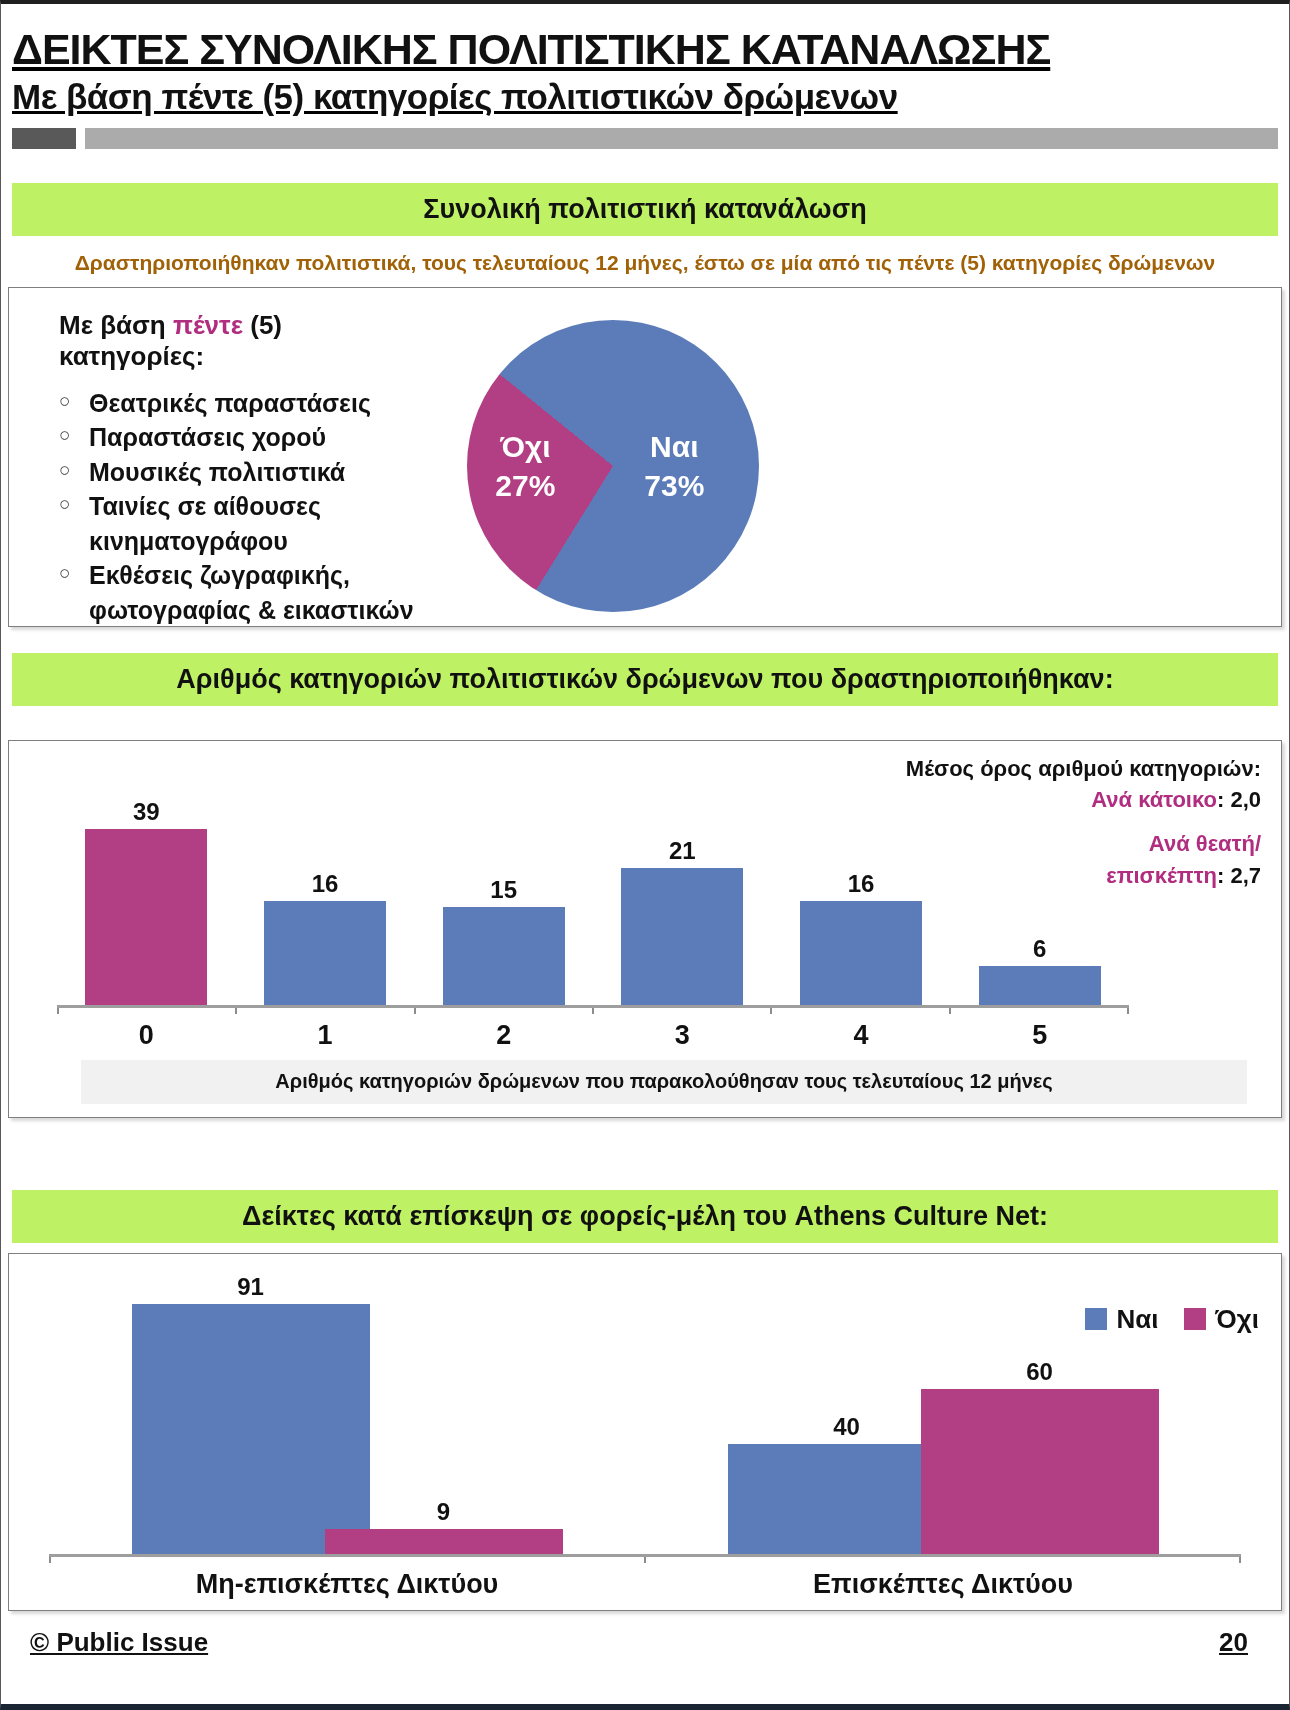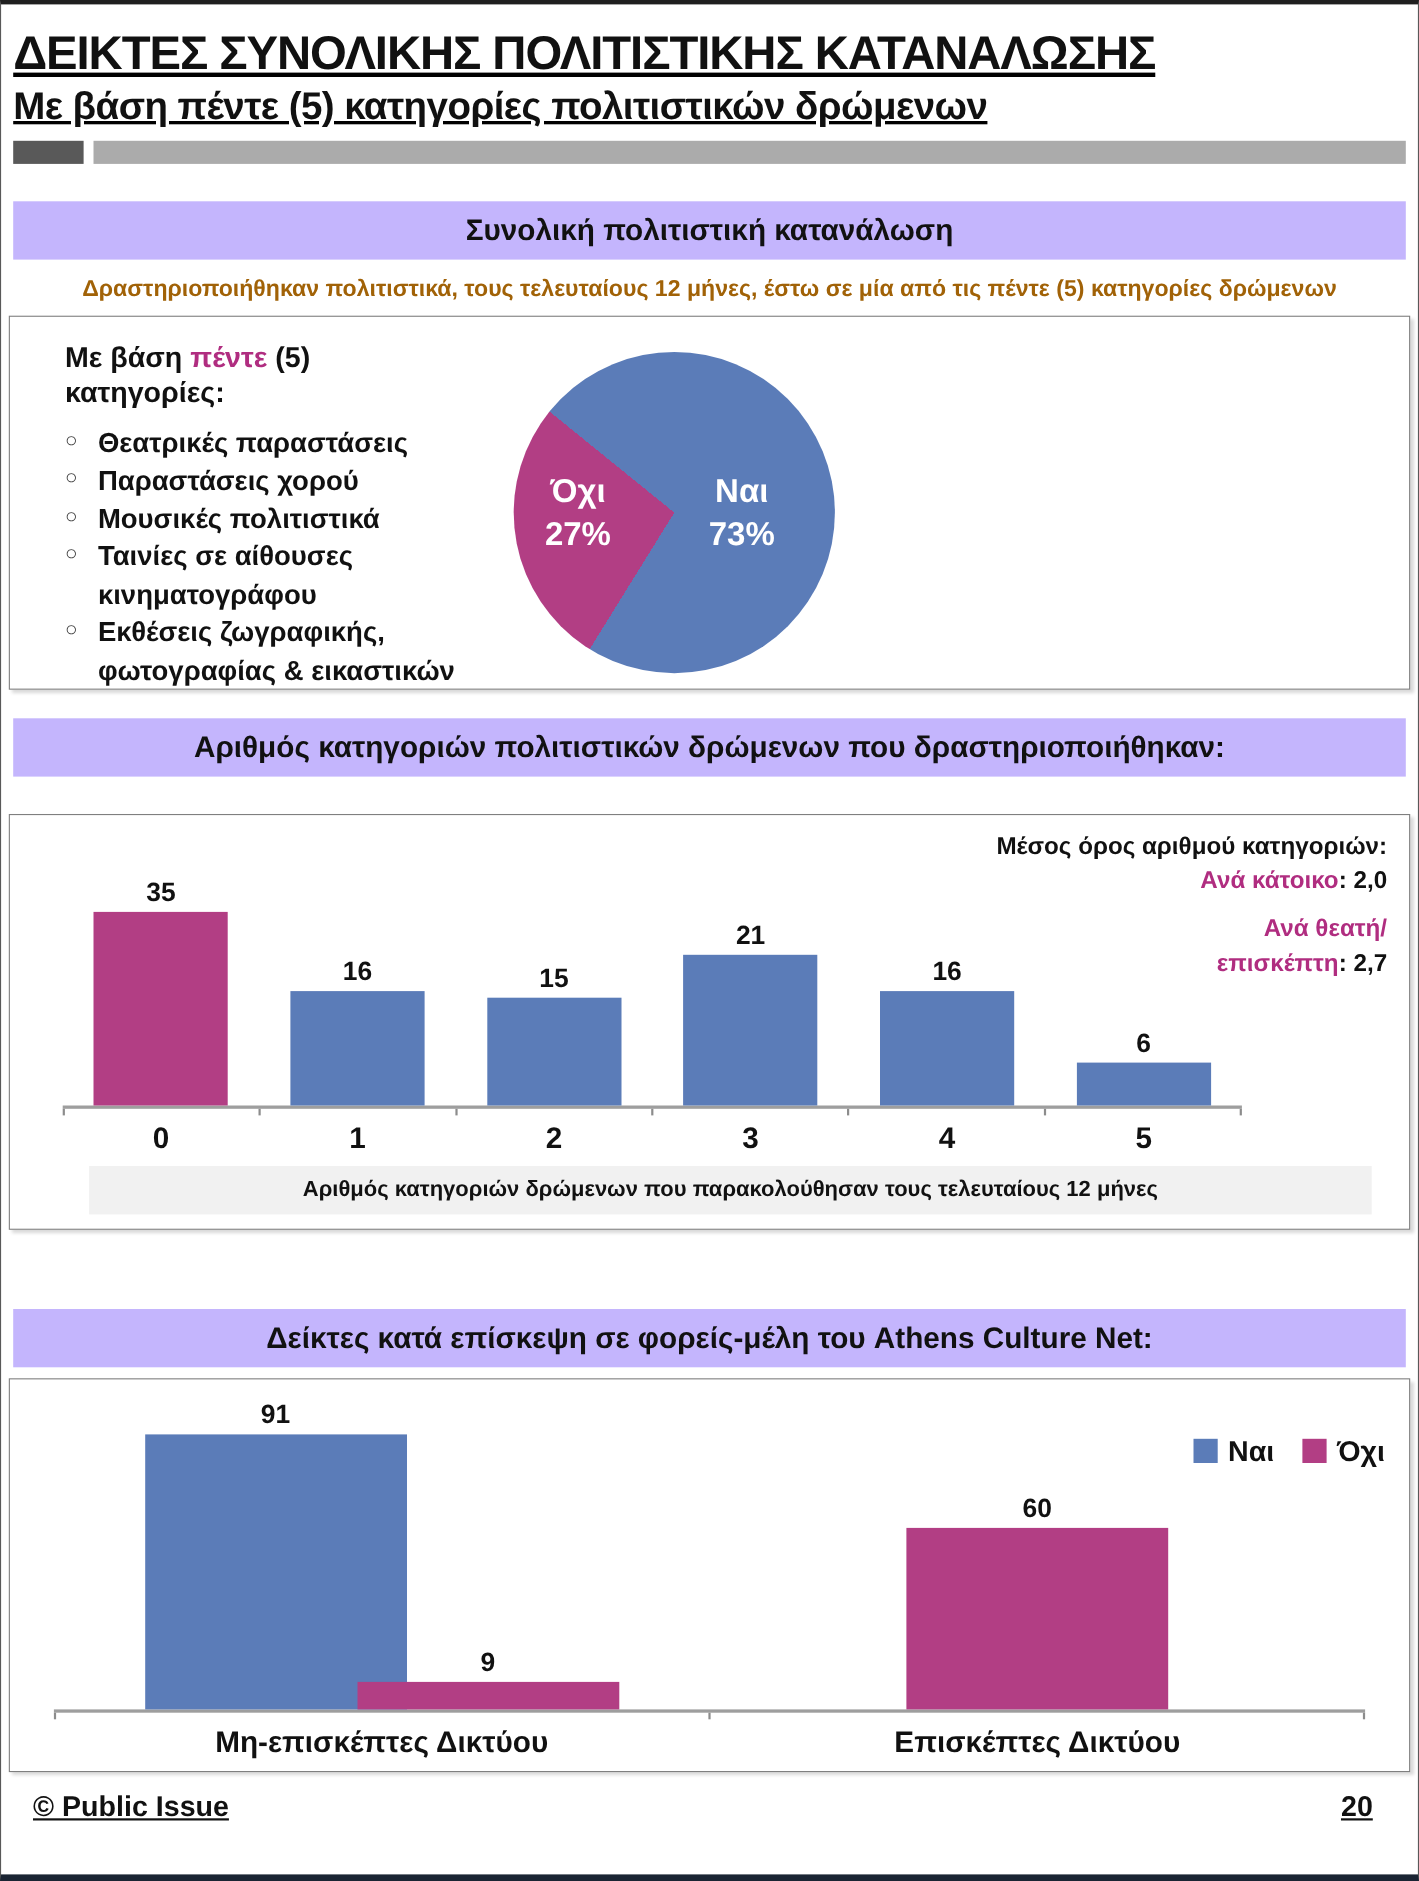--- a/index.html
+++ b/index.html
@@ -11,21 +11,21 @@
     padding:0 7px; overflow:hidden;
   }
   
   .hdr { padding:22px 4px 8px 4px;text-decoration:underline; }
   .hdr h1 { font-size:43px; font-weight:700; color:#111; letter-spacing:-1px; line-height:1.1; }
   .hdr h2 { font-size:35px; font-weight:700; color:#111; letter-spacing:-0.5px; line-height:1.15; margin-top:4px; }
   .rule-row { display:flex; margin-top:10px; }
   .rule-dark { width:64px; height:21px; background:#595959; }
   .rule-light { flex:1; height:21px; background:#ABABAB; margin-left:9px; }
   
-  .band { margin:26px 4px 0 4px; height:53px; background:#c4b5fd; display:flex; align-items:center; justify-content:center; }
+  .band { margin:26px 4px 0 4px; height:53px; background:#bef264; display:flex; align-items:center; justify-content:center; }
   .band span { font-size:27px; font-weight:700; color:#111; }
   .lead { margin-top:15px; text-align:center; font-size:21px; font-weight:700; color:#a16207; }
   
   .box { border:1px solid #7f7f7f; box-shadow:3px 3px 3px #d9d9d9; background:#fff; }
   .box1 { margin-top:12px; height:340px; display:flex; padding:14px 20px 0 50px; }
   .basis { width:368px; }
   .basis-h { font-size:26px; font-weight:700; color:#111; margin:8px 0 14px 0; }
   .hl { color:#B02D80; }
   .bullets { list-style:none; }
   .bullets li { display:flex; font-size:25px; font-weight:700; color:#111; line-height:1.38; }
@@ -134,21 +134,21 @@
   <div class="box box2">
     <div class="stats">
       <div>Μέσος όρος αριθμού κατηγοριών:</div>
       <div><span class="mg">Ανά κάτοικο</span><span>: 2,0</span></div>
       <div class="gap"></div>
       <div class="mg">Ανά θεατή/</div>
       <div><span class="mg">επισκέπτη</span><span>: 2,7</span></div>
     </div>
     <div class="bars-row">
       <div class="slot">
-          <div class="vlab">35</div>
+          <div class="vlab">39</div>
           <div class="bar" style="height: 176px; background: rgb(178, 62, 132);"></div>
         </div>
       <div class="slot">
           <div class="vlab">16</div>
           <div class="bar" style="height: 104px; background: rgb(91, 124, 184);"></div>
         </div>
       <div class="slot">
           <div class="vlab">15</div>
           <div class="bar" style="height: 98px; background: rgb(91, 124, 184);"></div>
         </div>
@@ -208,20 +208,24 @@
             </div>
           <div class="bcol">
               <div class="vlab">9</div>
               <div class="bar" style="width: 238px; height: 25px; background: rgb(178, 62, 132);"></div>
             </div>
         </div>
       </div>
       <div class="group">
         <div class="pair">
           <div class="bcol">
+              <div class="vlab">40</div>
+              <div class="bar" style="width: 238px; height: 110px; background: rgb(91, 124, 184);"></div>
+            </div>
+          <div class="bcol">
               <div class="vlab">60</div>
               <div class="bar" style="width: 238px; height: 165px; background: rgb(178, 62, 132);"></div>
             </div>
         </div>
       </div>
     </div>
     <div class="axis c3">
       <div class="tk"></div>
         <div class="tk"></div>
     </div>

